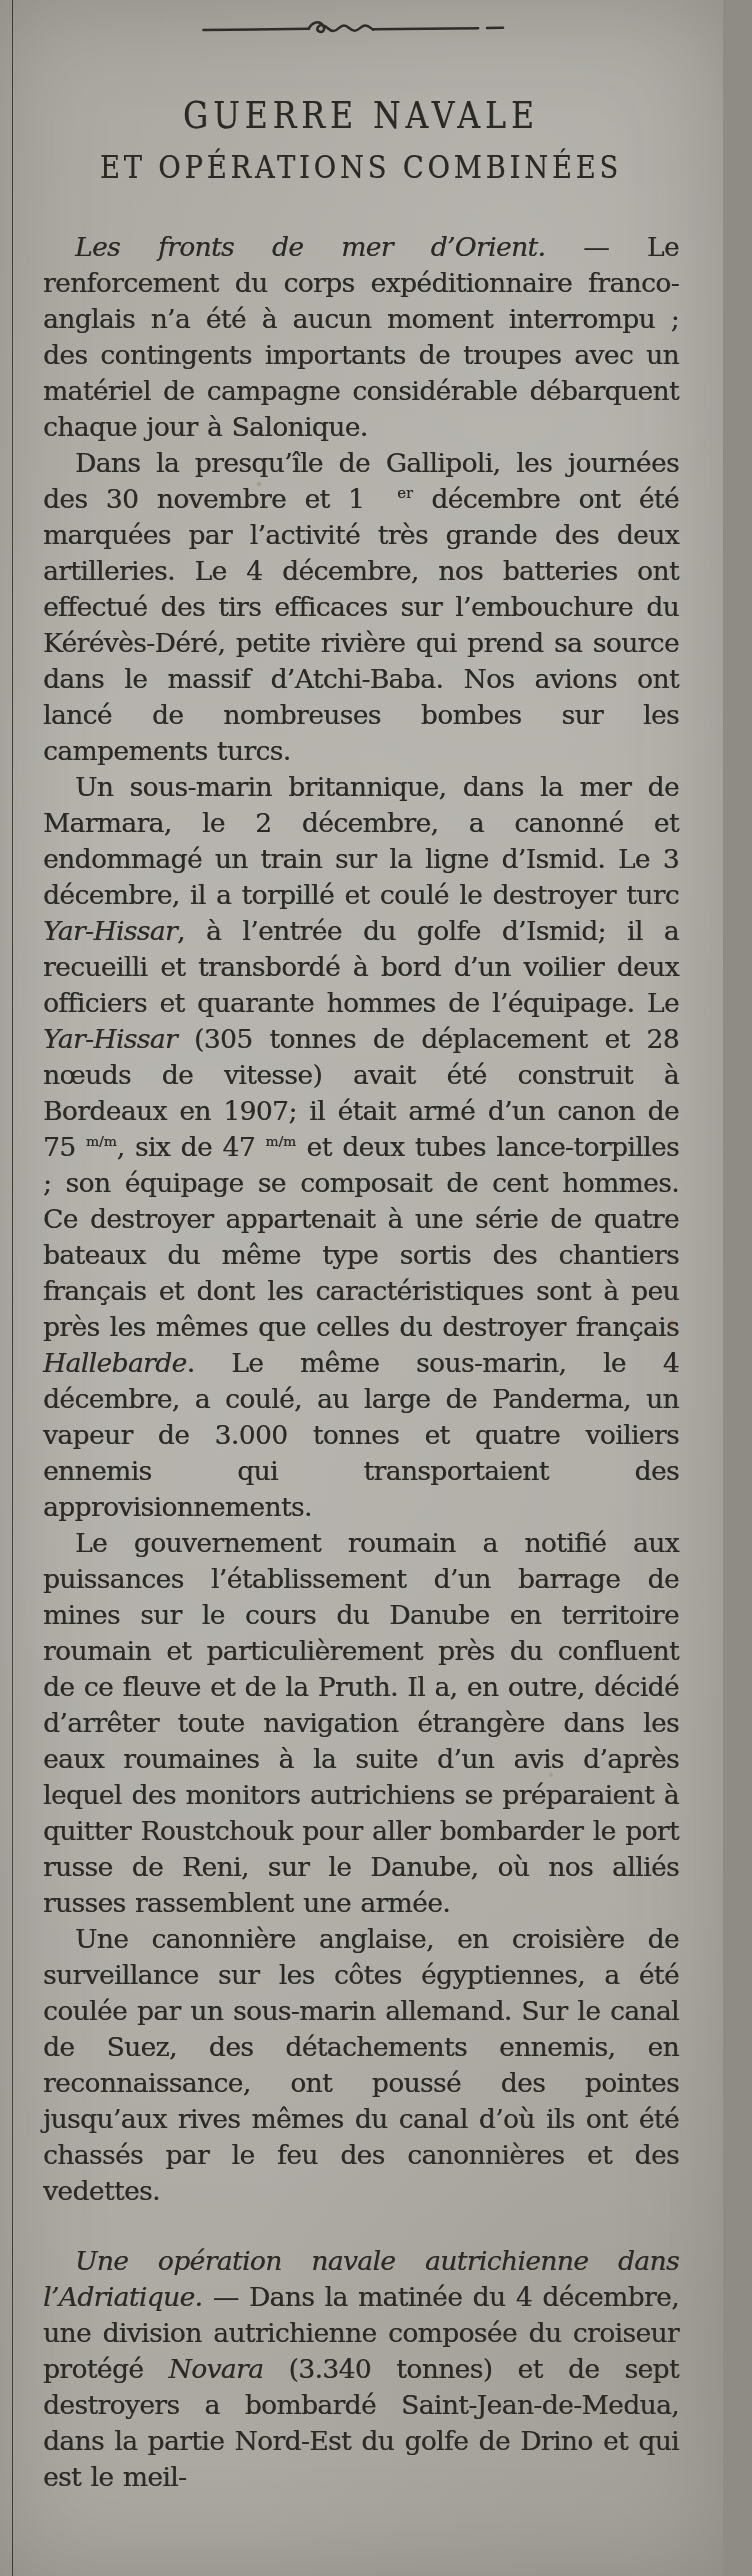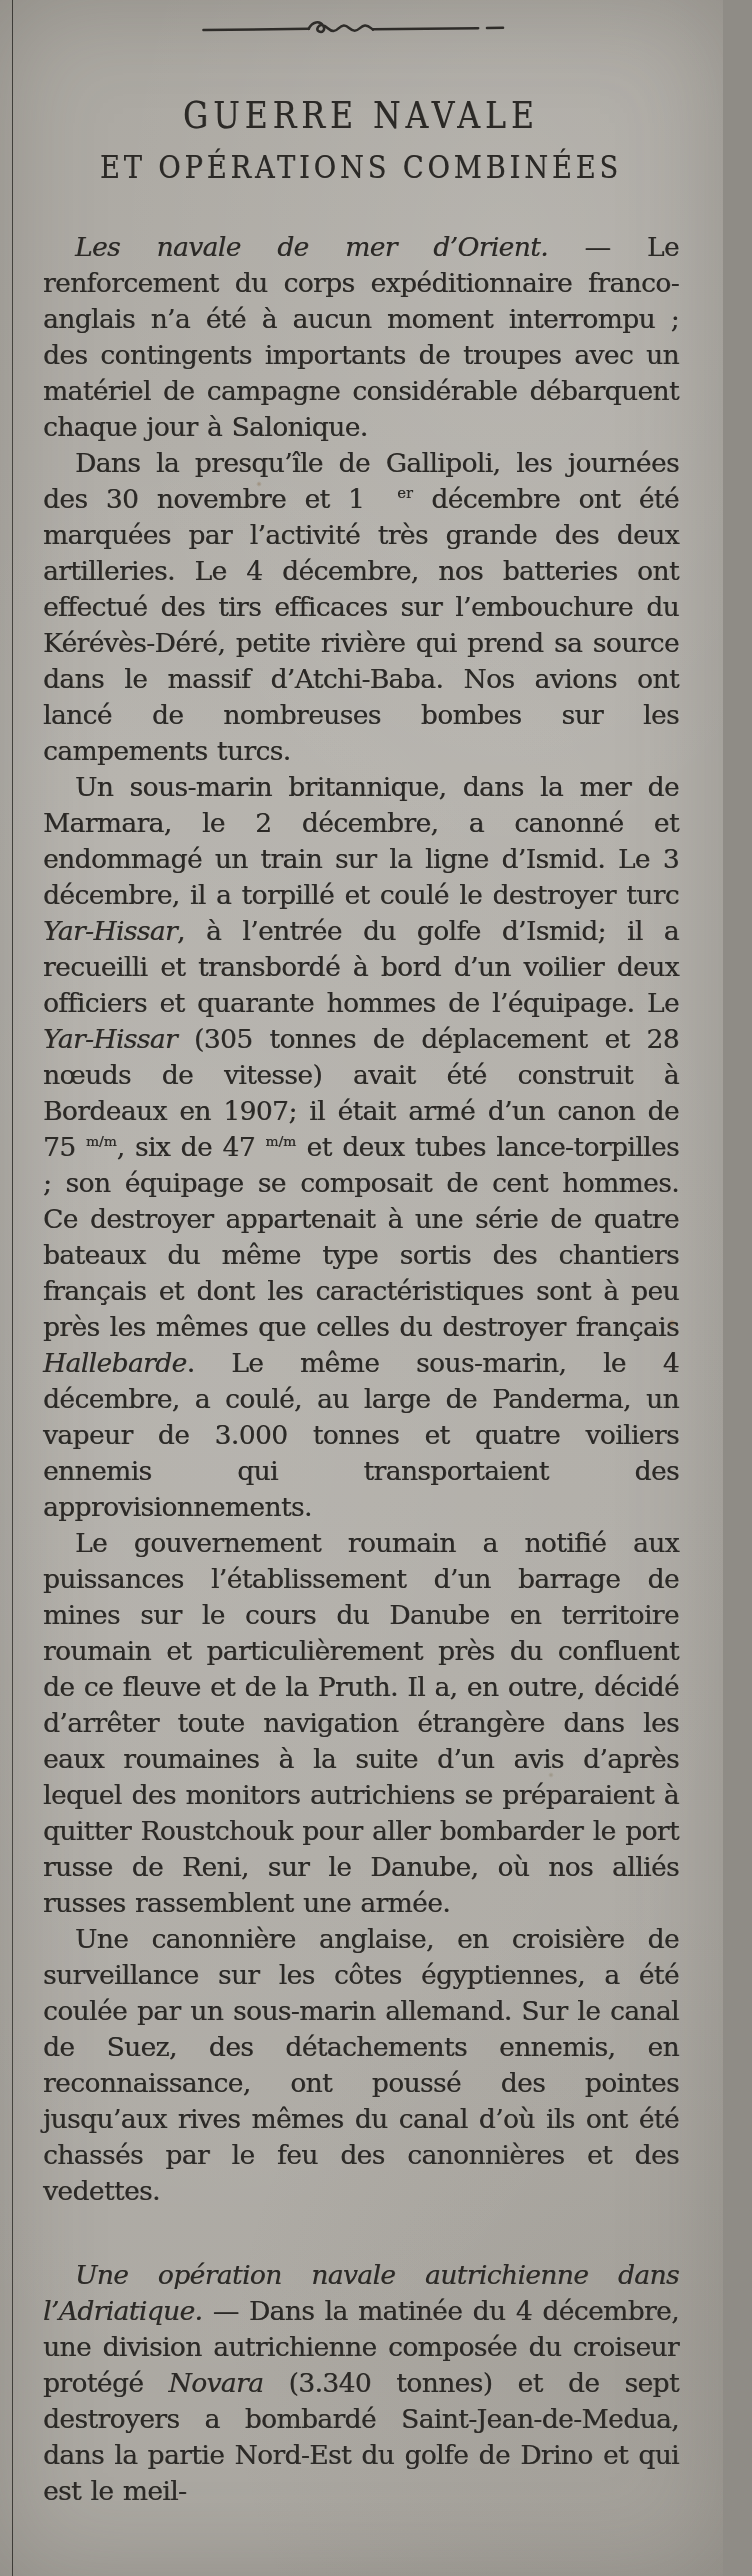--- a/index.html
+++ b/index.html
@@ -73,21 +73,21 @@
     letter-spacing: -0.6px;
     word-spacing: 1.5px;
     text-align: justify;
     text-shadow: 0.4px 0.3px 0.4px rgba(40,38,35,0.6);
   }
   .body-text p {
     margin: 0;
     text-indent: 32px;
   }
   .body-text p.section-break {
-    margin-top: 48px;
+    margin-top: 34px;
   }
   .seg-italic { font-style: italic; }
   .seg-sup {
     font-size: 0.55em;
     vertical-align: super;
     letter-spacing: 0;
     line-height: 0;
     margin-left: 33px;
   }
   .seg-mm {
@@ -120,21 +120,21 @@
           <path d="M238 14 L382 12.5"></path>
           <path d="M394 12.3 L416 12"></path>
         </g>
       </svg>
     </div>
 
     <div class="title-line1">GUERRE NAVALE</div>
     <div class="title-line2">ET OPÉRATIONS COMBINÉES</div>
 
     <div class="body-text" id="paragraphs">
-        <p><span class="seg-italic">Les navale de mer d’Orient.</span><span class="seg-normal"> — Le renforcement du corps expéditionnaire franco-anglais n’a été à aucun moment interrompu ; des contingents importants de troupes avec un matériel de campagne considérable débarquent chaque jour à Salonique.</span></p>
+        <p><span class="seg-italic">Les fronts de mer d’Orient.</span><span class="seg-normal"> — Le renforcement du corps expéditionnaire franco-anglais n’a été à aucun moment interrompu ; des contingents importants de troupes avec un matériel de campagne considérable débarquent chaque jour à Salonique.</span></p>
         <p><span class="seg-normal">Dans la presqu’île de Gallipoli, les journées des 30 novembre et 1</span><span class="seg-sup">er</span><span class="seg-normal"> décembre ont été marquées par l’activité très grande des deux artilleries. Le 4 décembre, nos batteries ont effectué des tirs efficaces sur l’embouchure du Kérévès-Déré, petite rivière qui prend sa source dans le massif d’Atchi-Baba. Nos avions ont lancé de nombreuses bombes sur les campements turcs.</span></p>
         <p><span class="seg-normal">Un sous-marin britannique, dans la mer de Marmara, le 2 décembre, a canonné et endommagé un train sur la ligne d’Ismid. Le 3 décembre, il a torpillé et coulé le destroyer turc </span><span class="seg-italic">Yar-Hissar</span><span class="seg-normal">, à l’entrée du golfe d’Ismid; il a recueilli et transbordé à bord d’un voilier deux officiers et quarante hommes de l’équipage. Le </span><span class="seg-italic">Yar-Hissar</span><span class="seg-normal"> (305 tonnes de déplacement et 28 nœuds de vitesse) avait été construit à Bordeaux en 1907; il était armé d’un canon de 75 </span><span class="seg-mm">m/m</span><span class="seg-normal">, six de 47 </span><span class="seg-mm">m/m</span><span class="seg-normal"> et deux tubes lance-torpilles ; son équipage se composait de cent hommes. Ce destroyer appartenait à une série de quatre bateaux du même type sortis des chantiers français et dont les caractéristiques sont à peu près les mêmes que celles du destroyer français </span><span class="seg-italic">Hallebarde</span><span class="seg-normal">. Le même sous-marin, le 4 décembre, a coulé, au large de Panderma, un vapeur de 3.000 tonnes et quatre voiliers ennemis qui transportaient des approvisionnements.</span></p>
         <p><span class="seg-normal">Le gouvernement roumain a notifié aux puissances l’établissement d’un barrage de mines sur le cours du Danube en territoire roumain et particulièrement près du confluent de ce fleuve et de la Pruth. Il a, en outre, décidé d’arrêter toute navigation étrangère dans les eaux roumaines à la suite d’un avis d’après lequel des monitors autrichiens se préparaient à quitter Roustchouk pour aller bombarder le port russe de Reni, sur le Danube, où nos alliés russes rassemblent une armée.</span></p>
         <p><span class="seg-normal">Une canonnière anglaise, en croisière de surveillance sur les côtes égyptiennes, a été coulée par un sous-marin allemand. Sur le canal de Suez, des détachements ennemis, en reconnaissance, ont poussé des pointes jusqu’aux rives mêmes du canal d’où ils ont été chassés par le feu des canonnières et des vedettes.</span></p>
         <p class="section-break"><span class="seg-italic">Une opération navale autrichienne dans l’Adriatique.</span><span class="seg-normal"> — Dans la matinée du 4 décembre, une division autrichienne composée du croiseur protégé </span><span class="seg-italic">Novara</span><span class="seg-normal"> (3.340 tonnes) et de sept destroyers a bombardé Saint-Jean-de-Medua, dans la partie Nord-Est du golfe de Drino et qui est le meil-</span></p>
       </div>
 
   </div>
 </div>
 

